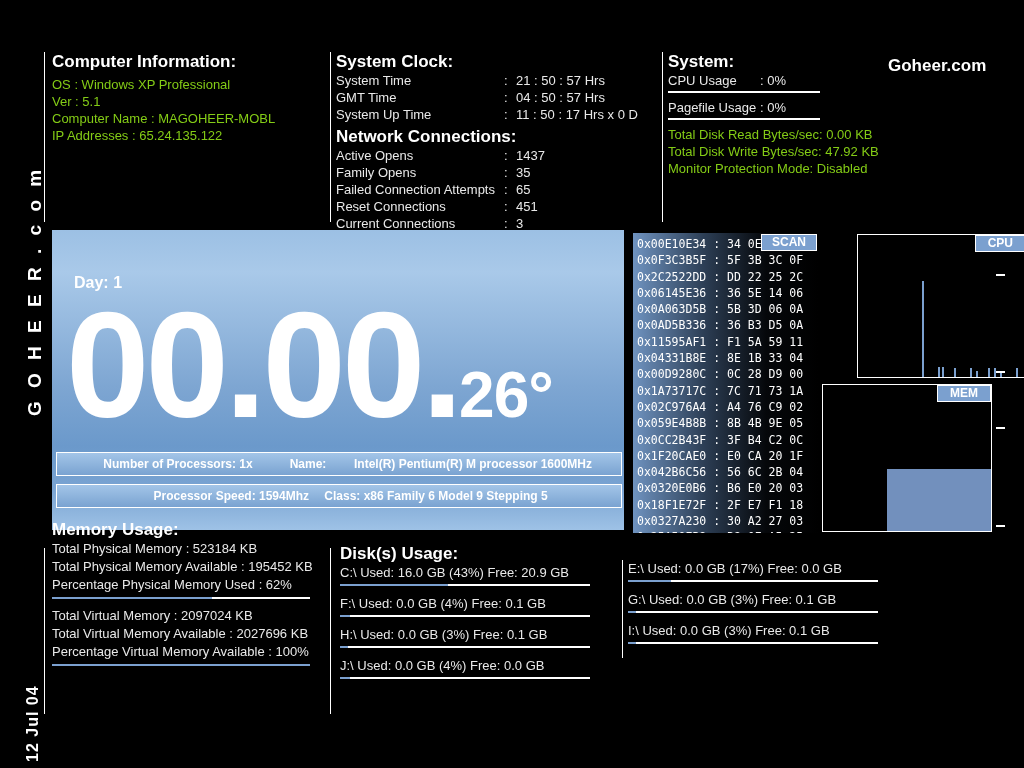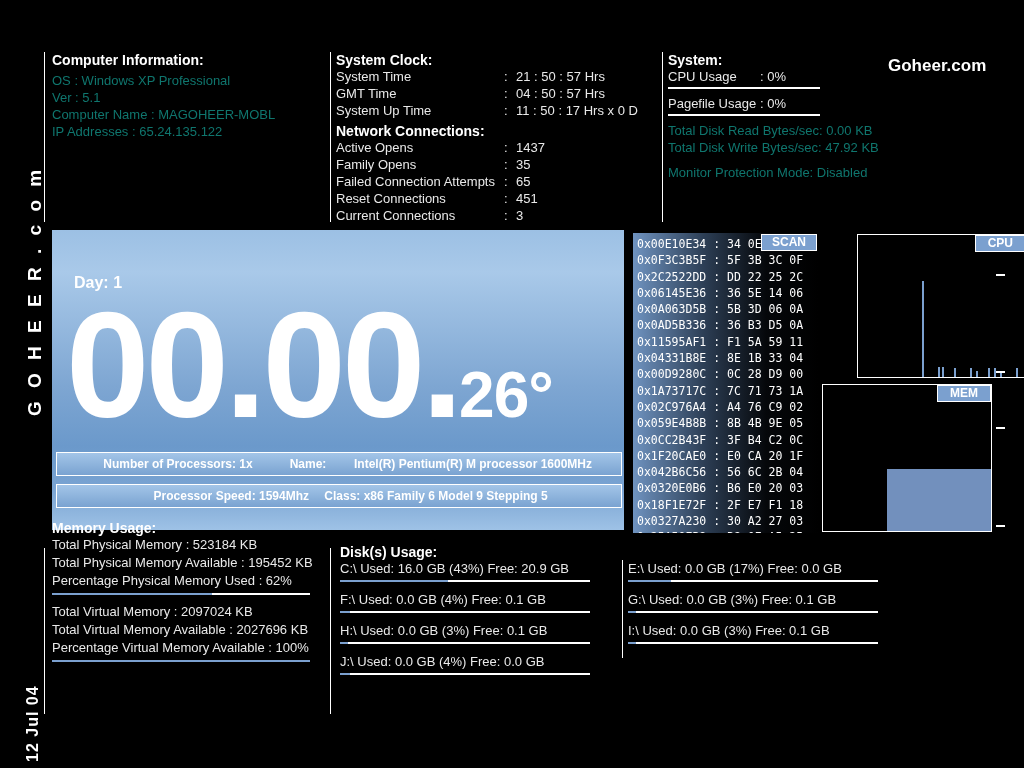--- a/index.html
+++ b/index.html
@@ -7,22 +7,22 @@
   body{
     width:1024px;height:768px;overflow:hidden;position:relative;
     font-family:"Liberation Sans", sans-serif;color:#fff;
     -webkit-font-smoothing:none;
   }
   .panel{position:absolute;}
 
   
   .secline{position:absolute;background:#ffffff;width:1px;}
 
-  .hdr{font-weight:bold;font-size:14px;color:#ffffff;letter-spacing:0;}
-  .ln{font-size:13px;color:#0f766e;white-space:nowrap;line-height:17px;}
+  .hdr{font-weight:bold;font-size:17px;color:#ffffff;letter-spacing:0;}
+  .ln{font-size:13px;color:#84cc16;white-space:nowrap;line-height:17px;}
 
   
   #computer-info{left:52px;top:52px;width:280px;}
   #computer-info .rows{margin-top:4px;}
 
   
   #clock-net{left:336px;top:52px;width:320px;}
   .kv{display:flex;white-space:nowrap;font-size:13px;line-height:17px;color:#e9e9e9;}
   .kv .k{width:168px;flex:0 0 168px;}
   .kv .s{width:12px;flex:0 0 12px;}
@@ -196,21 +196,21 @@
     </div>
   <div class="usagerow">
     <span class="k">Pagefile Usage</span>
     <span>: 0%</span>
   </div>
   <div class="bar">
       <i id="pagefile-usage-fill" style="width: 0%;"></i>
     </div>
   <div class="ln">Total Disk Read Bytes/sec: 0.00 KB</div>
   <div class="ln">Total Disk Write Bytes/sec: 47.92 KB</div>
-  <div class="ln" style="margin-top:8px;">Monitor Protection Mode: Disabled</div>
+  <div class="ln" style="margin-top:0;">Monitor Protection Mode: Disabled</div>
 </div>
 <div id="brand-goheer">Goheer.com</div>
 
 <div id="vertical-brand">
   <div class="vtxt" id="brand-vertical-text">G O H E E R . c o m</div>
   <div class="vtxt" id="date-vertical-text">12 Jul 04</div>
 </div>
 
 <div class="panel" id="clock-panel">
   <div id="day-label">Day: 1</div>

